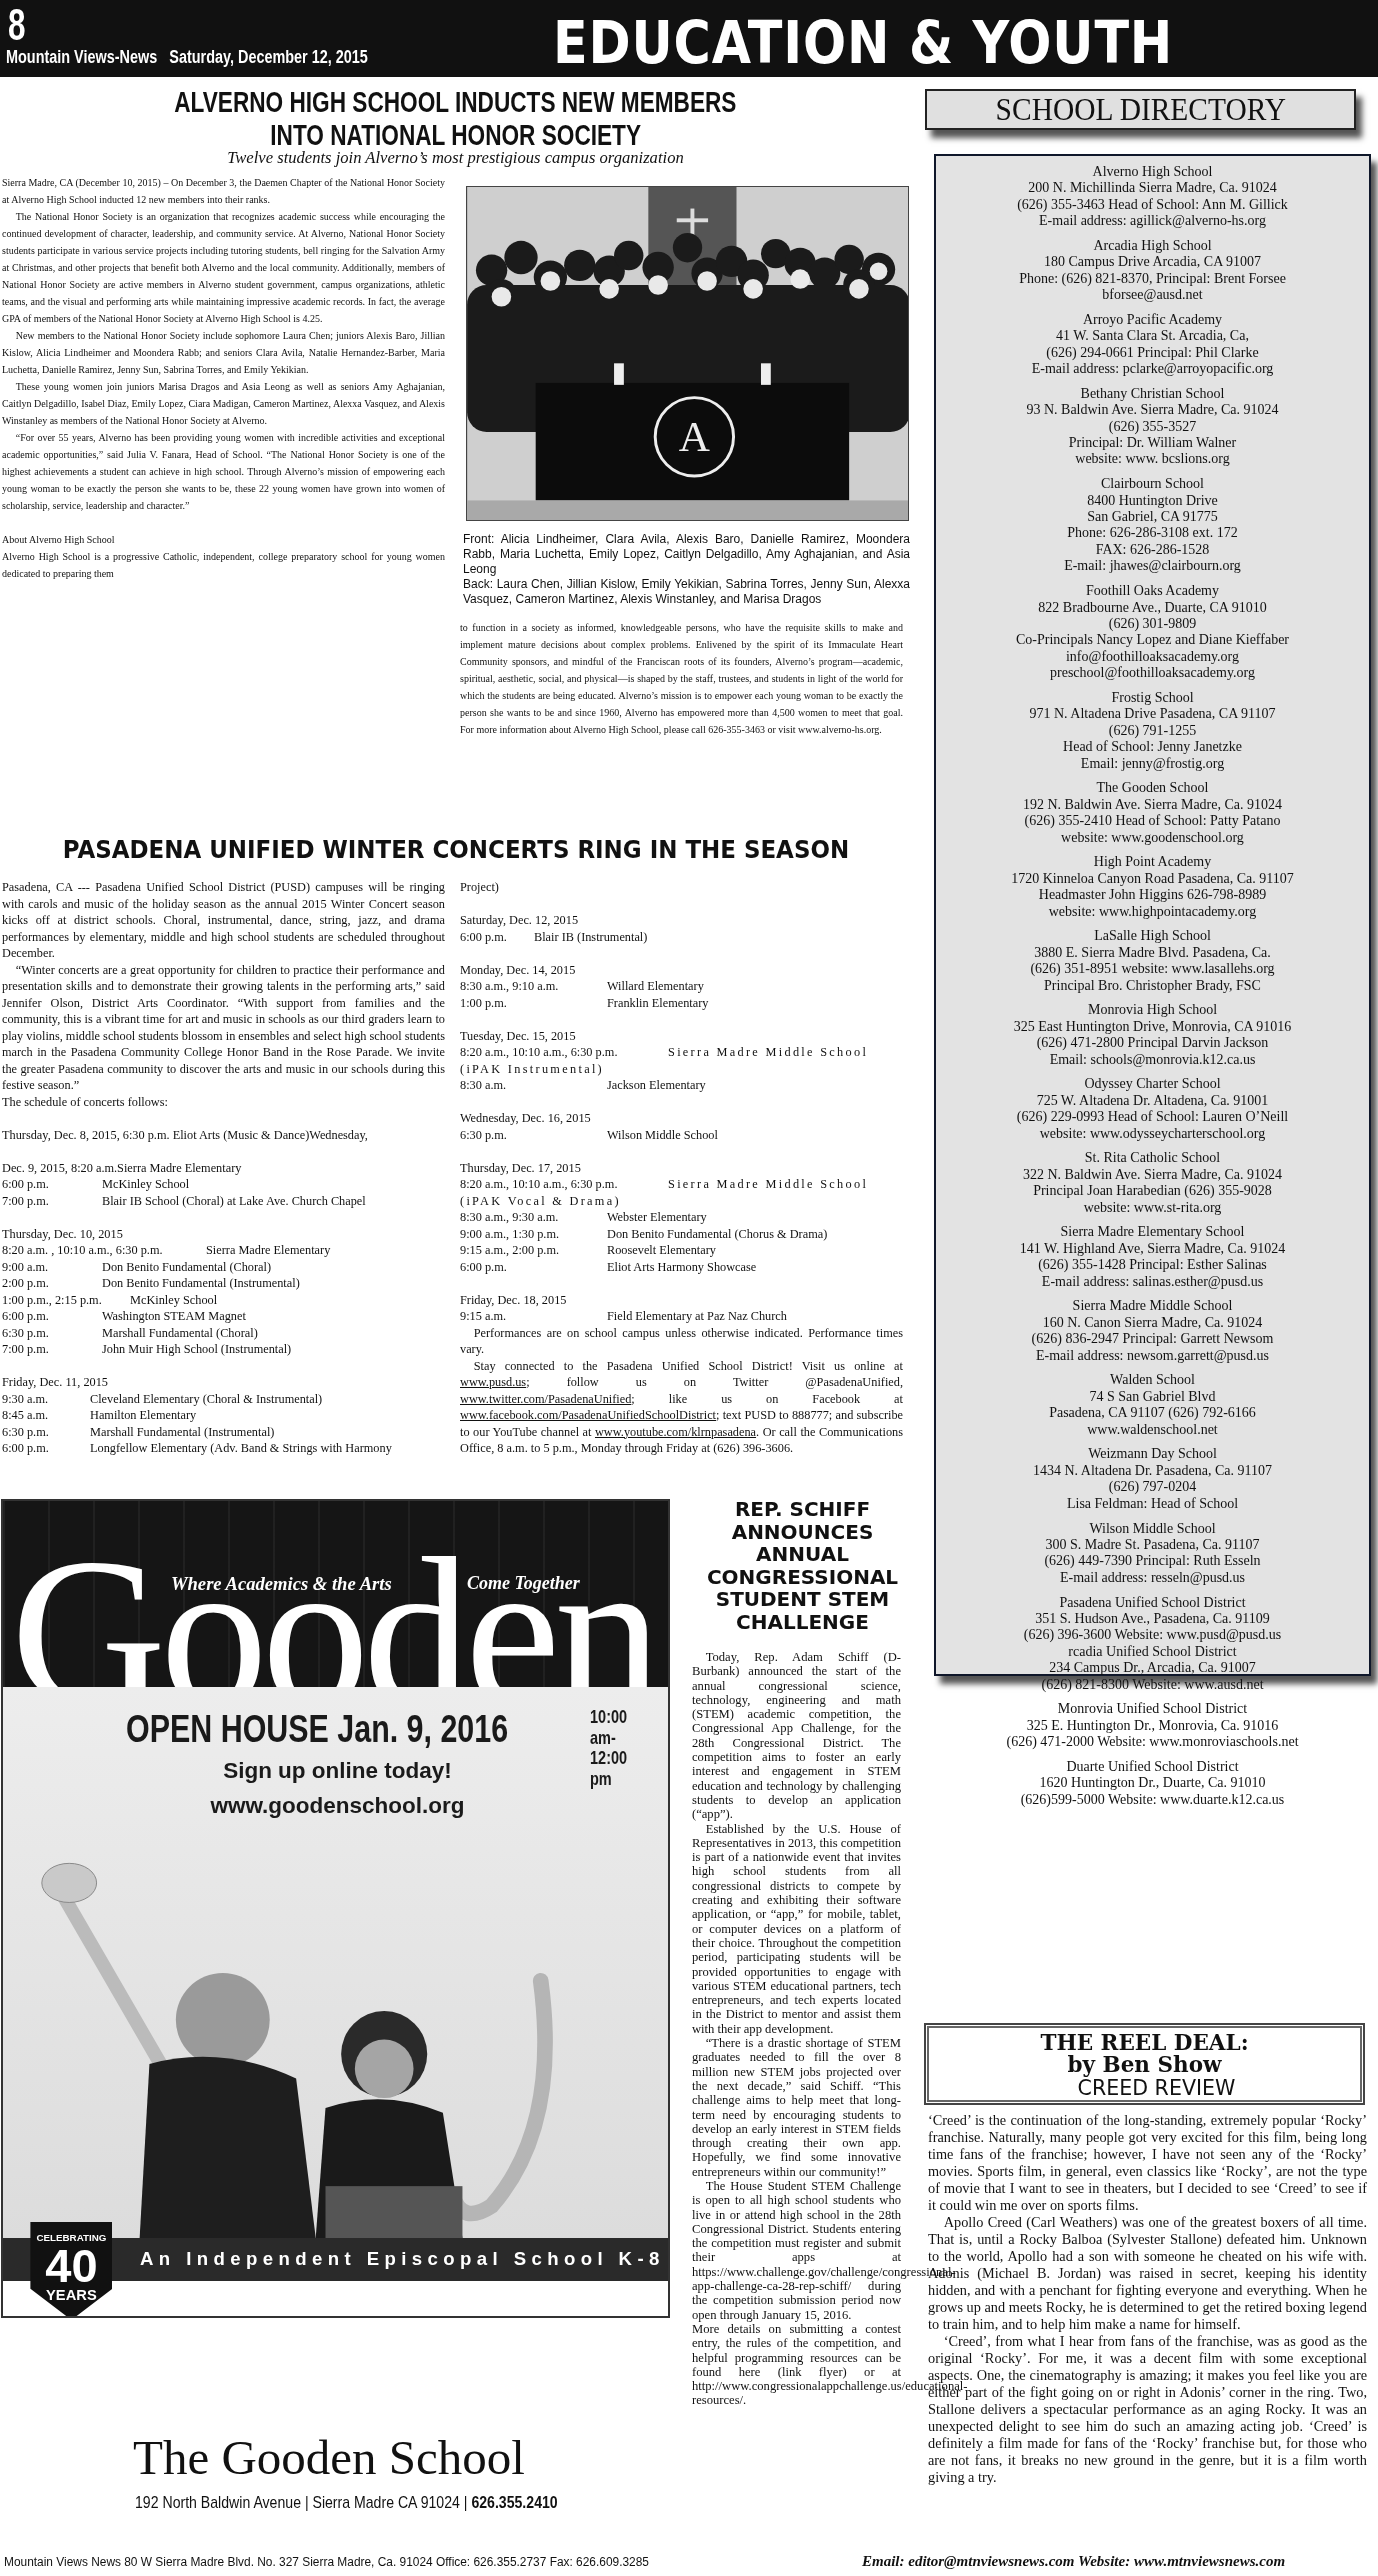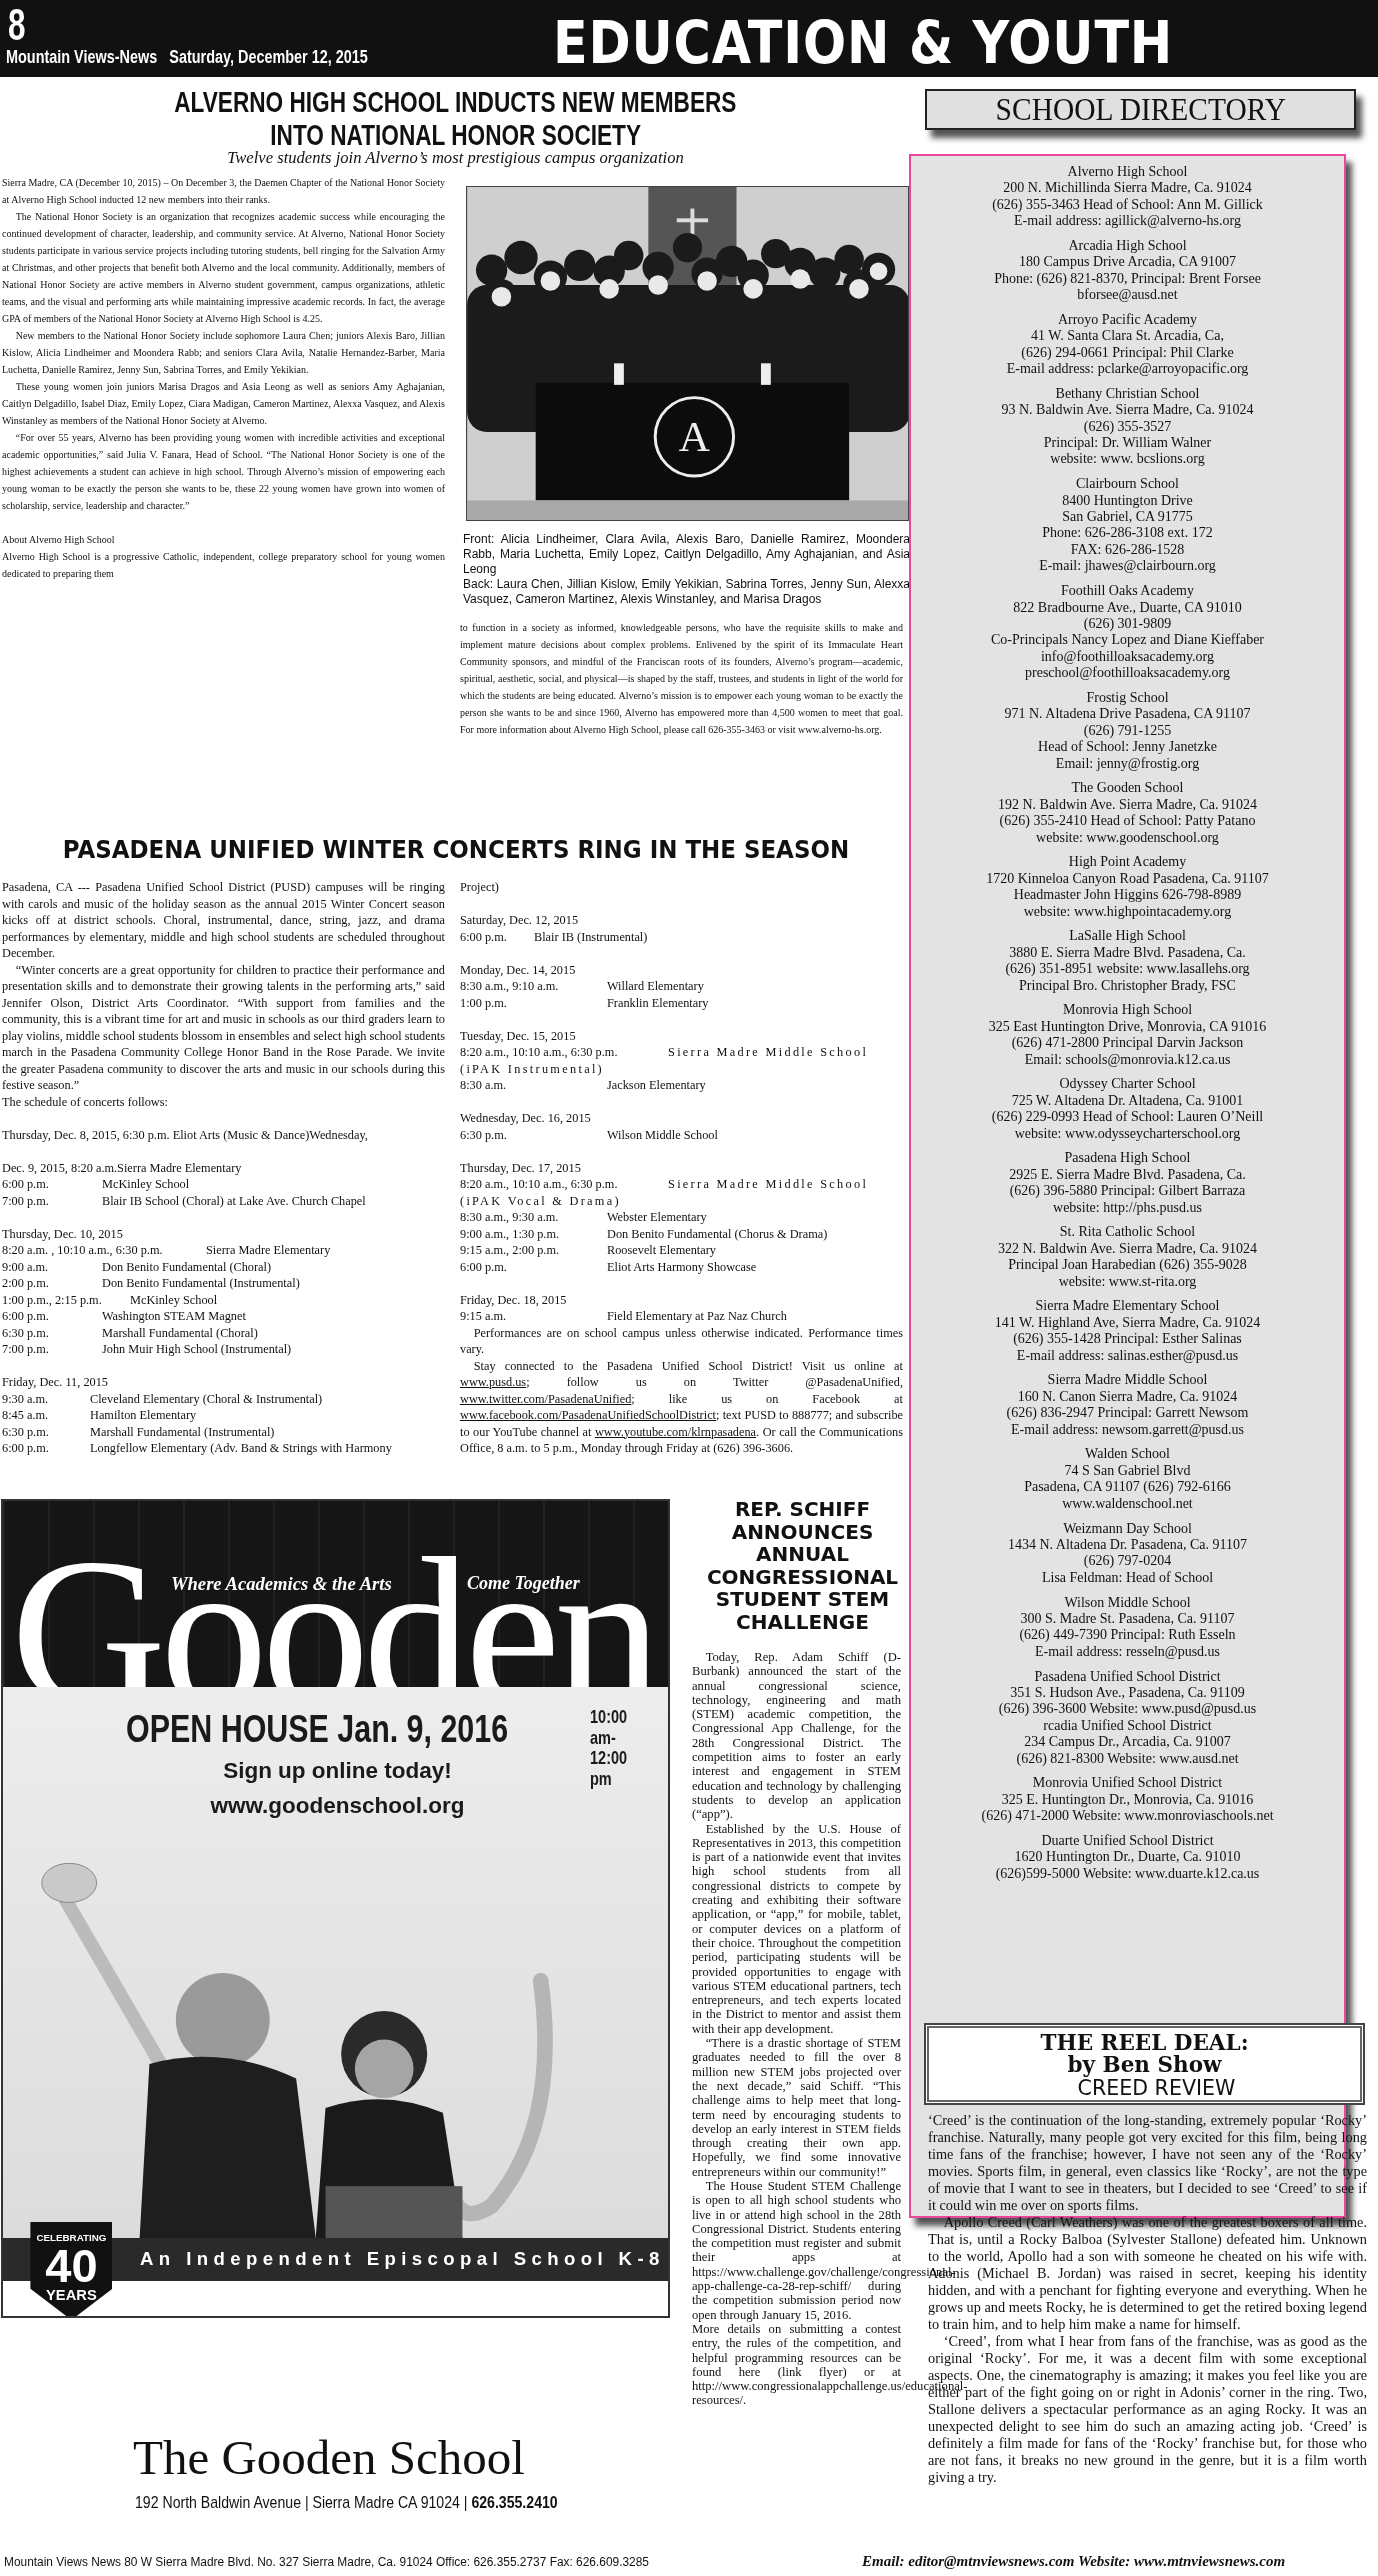--- a/index.html
+++ b/index.html
@@ -62,21 +62,21 @@
 
   
   #schiff-head { left: 689px; top: 1498px; width: 227px; text-align: center; font-family: "DejaVu Sans", sans-serif; font-weight: bold; font-size: 20px; line-height: 22.5px; }
   #schiff-body { left: 692px; top: 1650px; width: 209px; font-size: 12.6px; line-height: 14.3px; text-align: justify; }
   #schiff-body p { text-indent: 13.7px; }
   #schiff-body p.noind { text-indent: 0; }
 
   
   #dir-title-box { left: 925px; top: 89px; width: 431px; height: 41px; background: #e0e0e0; border: 2px solid #222; box-shadow: 5.9px 7.8px 5.9px #555; text-align: center; }
   #dir-title { font-size: 32px; line-height: 37px; display: inline-block; transform: scaleX(0.92); white-space: nowrap; }
-  #dir-box { left: 909px; top: 154px; width: 437px; height: 2064px; background: #e3e3e3; border: 2px solid #ec4899; box-shadow: 5.9px 7.8px 5.9px #555; padding-top: 7.8px; text-align: center; font-size: 14px; line-height: 16.4px; }
+  #dir-box { left: 934px; top: 154px; width: 437px; height: 1522px; background: #e3e3e3; border: 2px solid #0f172a; box-shadow: 5.9px 7.8px 5.9px #555; padding-top: 7.8px; text-align: center; font-size: 14px; line-height: 16.4px; }
   .dir-entry { margin-bottom: 8.4px; }
   .dir-entry.tight { margin-bottom: 0; }
 
   
   #reel-box { left: 924px; top: 2023px; width: 441px; height: 82px; border: 2.9px double #444; outline: 2px solid #666; outline-offset: -5.9px; background:#fff; text-align: center; }
   #reel-title { margin-top: 6.9px; font-weight: bold; font-size: 21.5px; line-height: 22.5px; font-family: "DejaVu Serif", serif; }
   #reel-by { font-weight: bold; font-size: 21.5px; line-height: 22.5px; font-family: "DejaVu Serif", serif; }
   #reel-sub { font-family: "DejaVu Sans", sans-serif; font-size: 20.6px; line-height: 22.5px; margin-left: 24px; }
   #reel-body { left: 928px; top: 2112px; width: 439px; font-size: 14.3px; line-height: 17px; text-align: justify; }
   #reel-body p { text-indent: 15.7px; }
@@ -431,26 +431,20 @@
       <div>(626) 471-2800  Principal Darvin Jackson</div>
       <div>Email: schools@monrovia.k12.ca.us</div>
     </div>
     <div class="dir-entry">
       <div>Odyssey Charter School</div>
       <div>725 W. Altadena Dr.  Altadena, Ca. 91001</div>
       <div>(626) 229-0993 Head of School: Lauren O’Neill</div>
       <div>website: www.odysseycharterschool.org</div>
     </div>
     <div class="dir-entry">
-      <div>Pasadena High School</div>
-      <div>2925 E. Sierra Madre Blvd.  Pasadena, Ca.</div>
-      <div>(626) 396-5880 Principal: Gilbert Barraza</div>
-      <div>website: http://phs.pusd.us</div>
-    </div>
-    <div class="dir-entry">
       <div>St. Rita Catholic School</div>
       <div>322 N. Baldwin Ave.  Sierra Madre, Ca. 91024</div>
       <div>Principal Joan Harabedian  (626) 355-9028</div>
       <div>website: www.st-rita.org</div>
     </div>
     <div class="dir-entry">
       <div>Sierra Madre Elementary School</div>
       <div>141 W. Highland Ave,  Sierra Madre, Ca. 91024</div>
       <div>(626) 355-1428 Principal: Esther Salinas</div>
       <div>E-mail address: salinas.esther@pusd.us</div>

